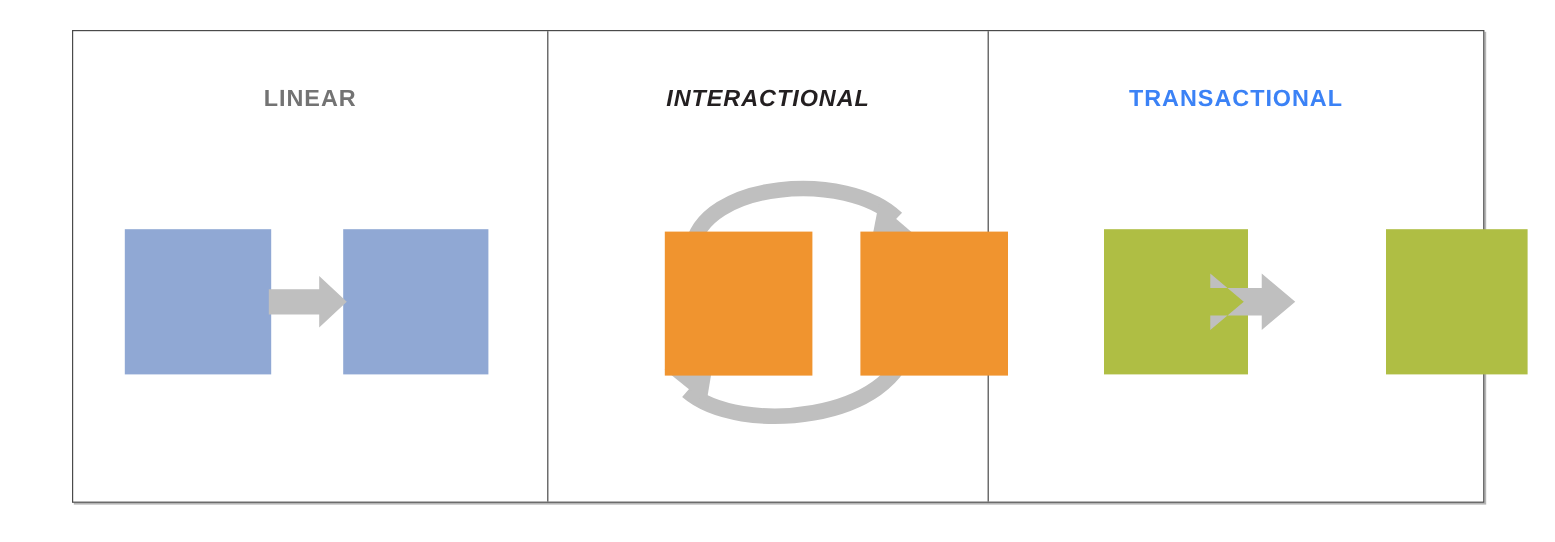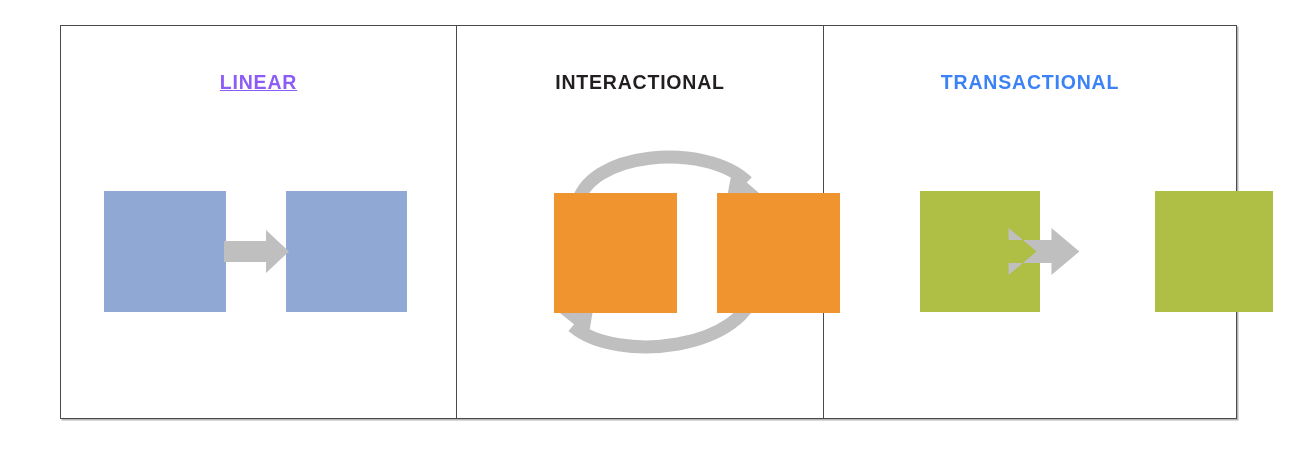--- a/index.html
+++ b/index.html
@@ -100,38 +100,38 @@
 </style>
 </head>
 <body>
 
 <div id="canvas">
 
   <div id="diagram-frame" style="border-color: rgb(74, 74, 74);">
 
     <div class="panel" id="panel-linear">
 
-      <div class="panel-title" style="color: #8b5cf6; text-decoration: underline;">LINEAR</div>
+      <div class="panel-title" style="color: #737373;">LINEAR</div>
 
       <div class="panel-stage">
 
         <svg class="arrow-layer above" viewBox="0 0 395 250" preserveAspectRatio="none">
 
           <path d="M 163 105 L 205 105 L 205 94 L 228 115.5 L 205 137 L 205 126 L 163 126 Z" style="fill:#BFBFBF"></path>
         </svg>
 
         <div class="node" id="linear-node-left" style="background: rgb(144, 168, 212);"></div>
         <div class="node" id="linear-node-right" style="background: rgb(144, 168, 212);"></div>
 
       </div>
     </div>
 
     <div class="panel" id="panel-interactional">
 
-      <div class="panel-title" style="color: rgb(35, 31, 32);">INTERACTIONAL</div>
+      <div class="panel-title" style="color: rgb(35, 31, 32); font-style: italic;">INTERACTIONAL</div>
 
       <div class="panel-stage">
 
         <svg class="arrow-layer below" viewBox="0 0 367 250" preserveAspectRatio="none">
 
           <g>
             <path d="M 120 72 C 128 14, 250 6, 291 46" style="fill:none;stroke:#BFBFBF;stroke-width:13;stroke-linecap:butt"></path>
             <path d="M 276 34 L 310 63 L 269 70 Z" style="fill:#BFBFBF"></path>
           </g>
 

